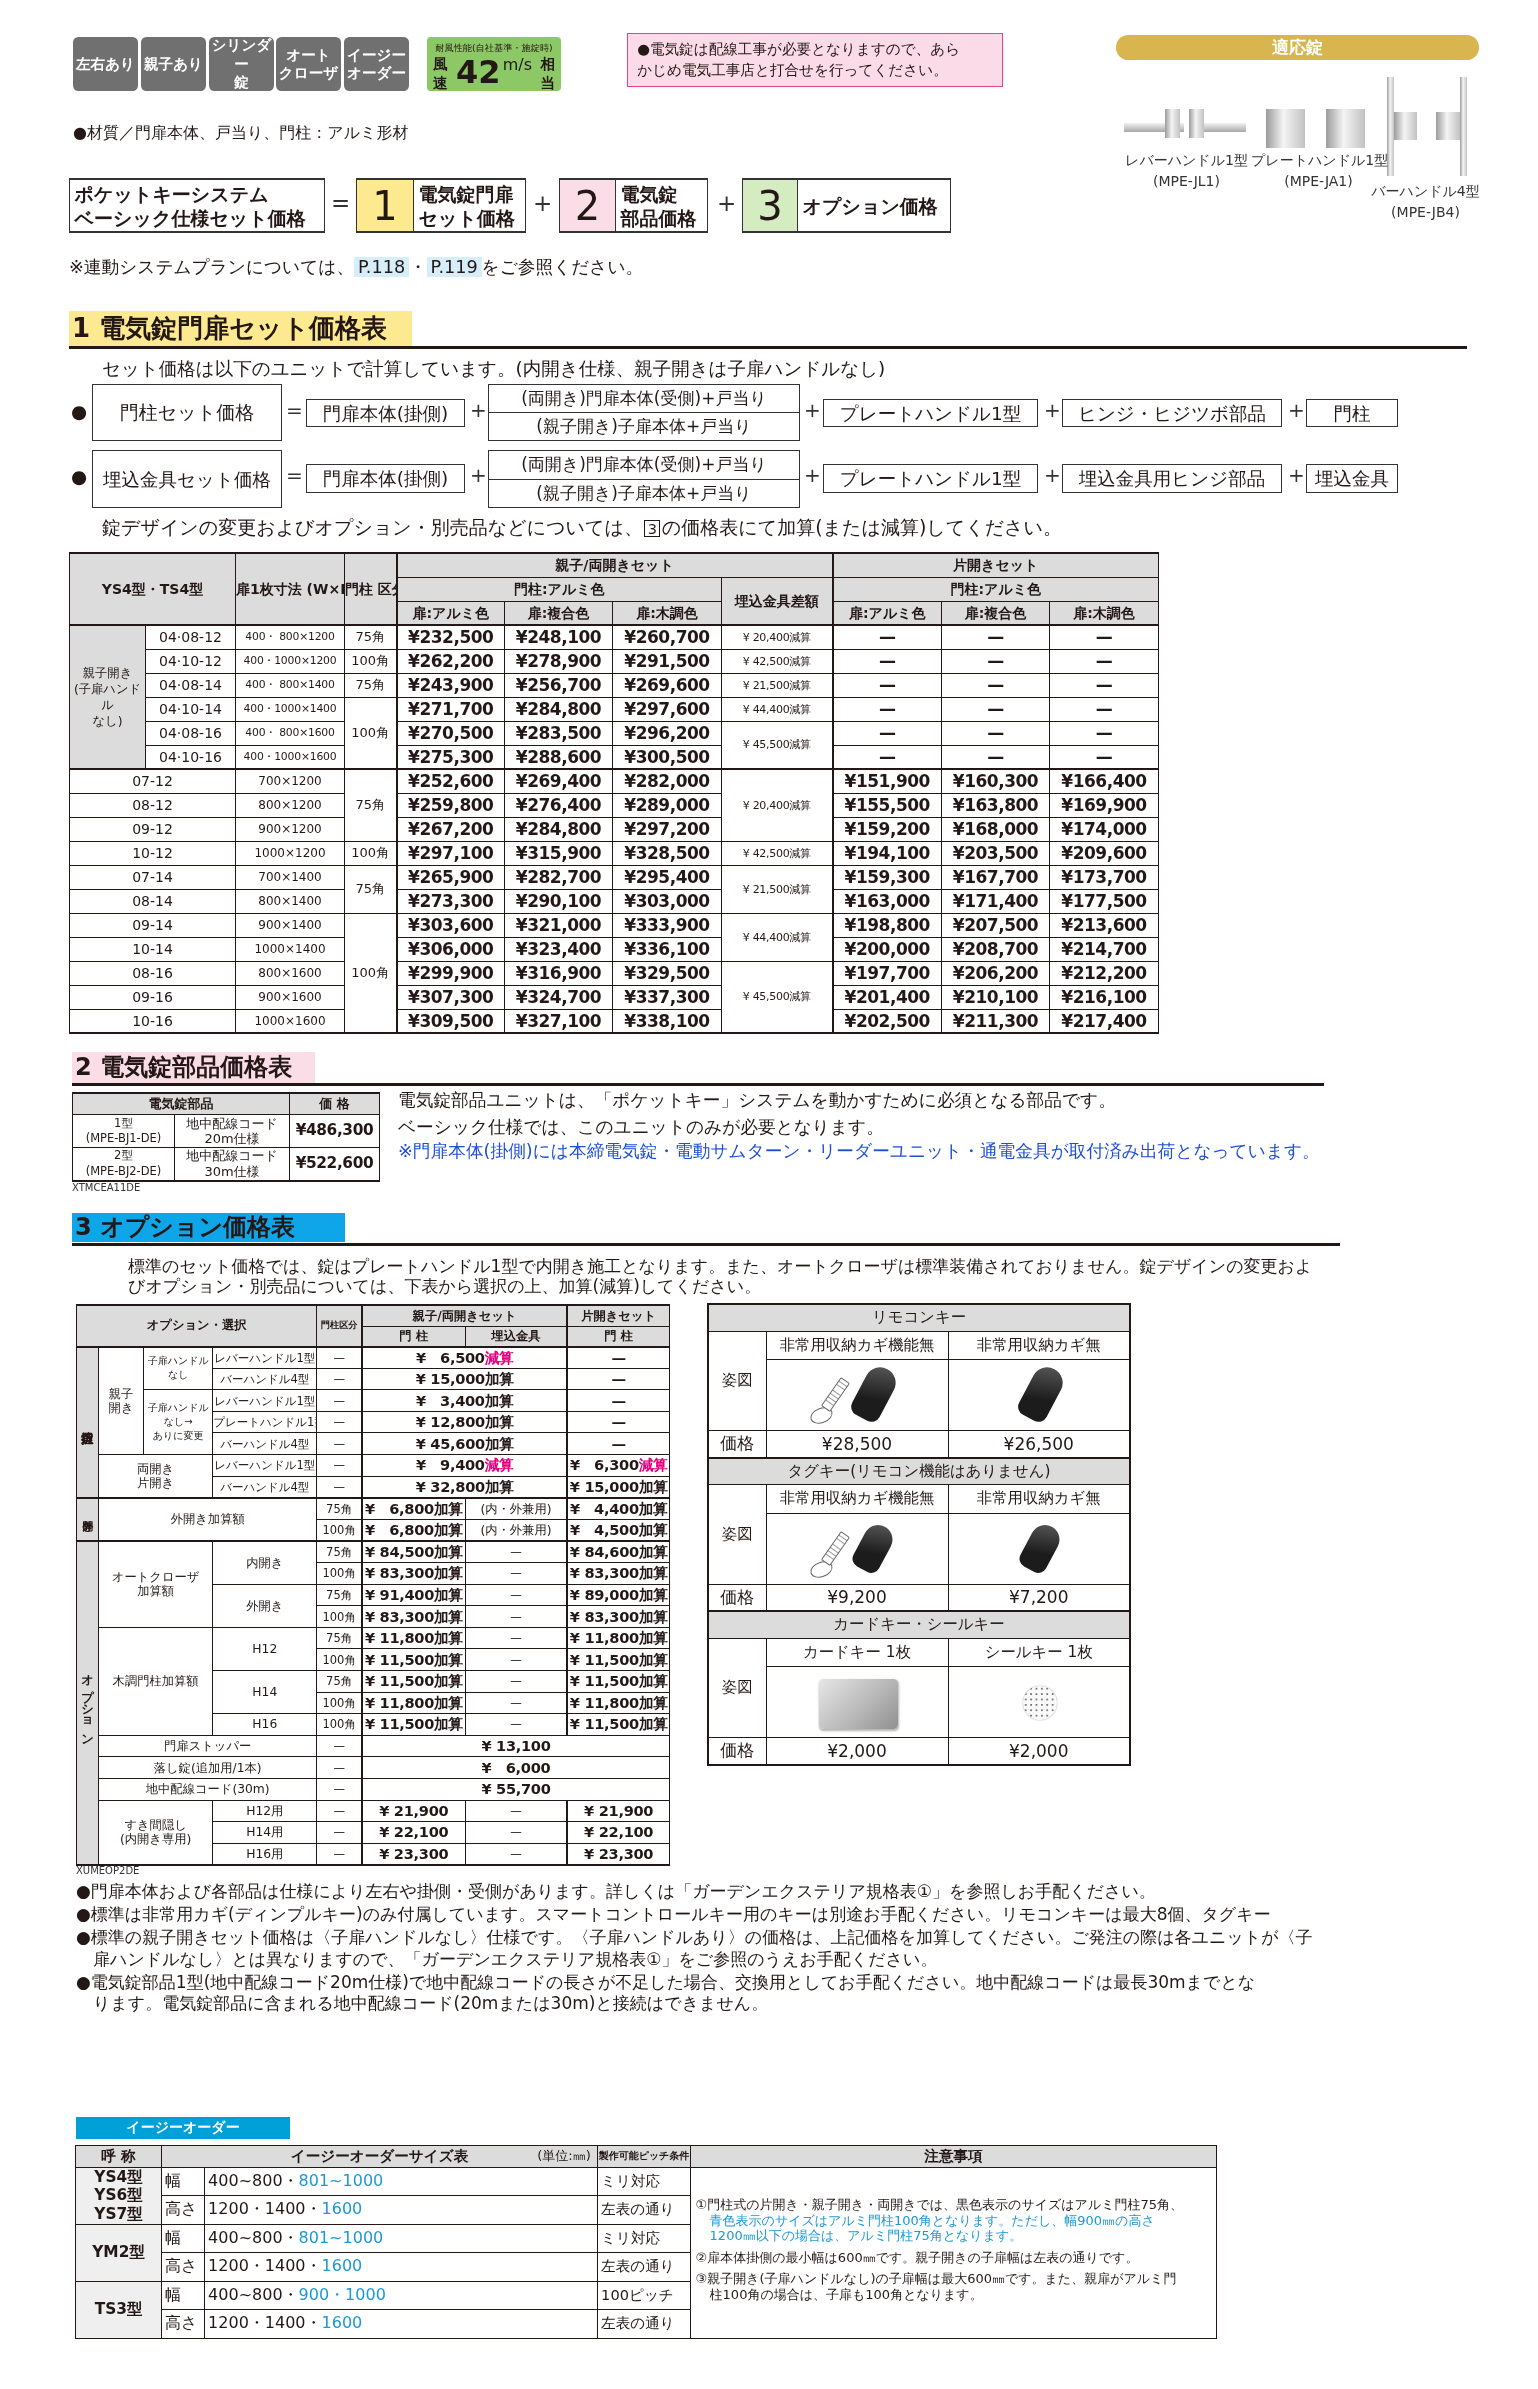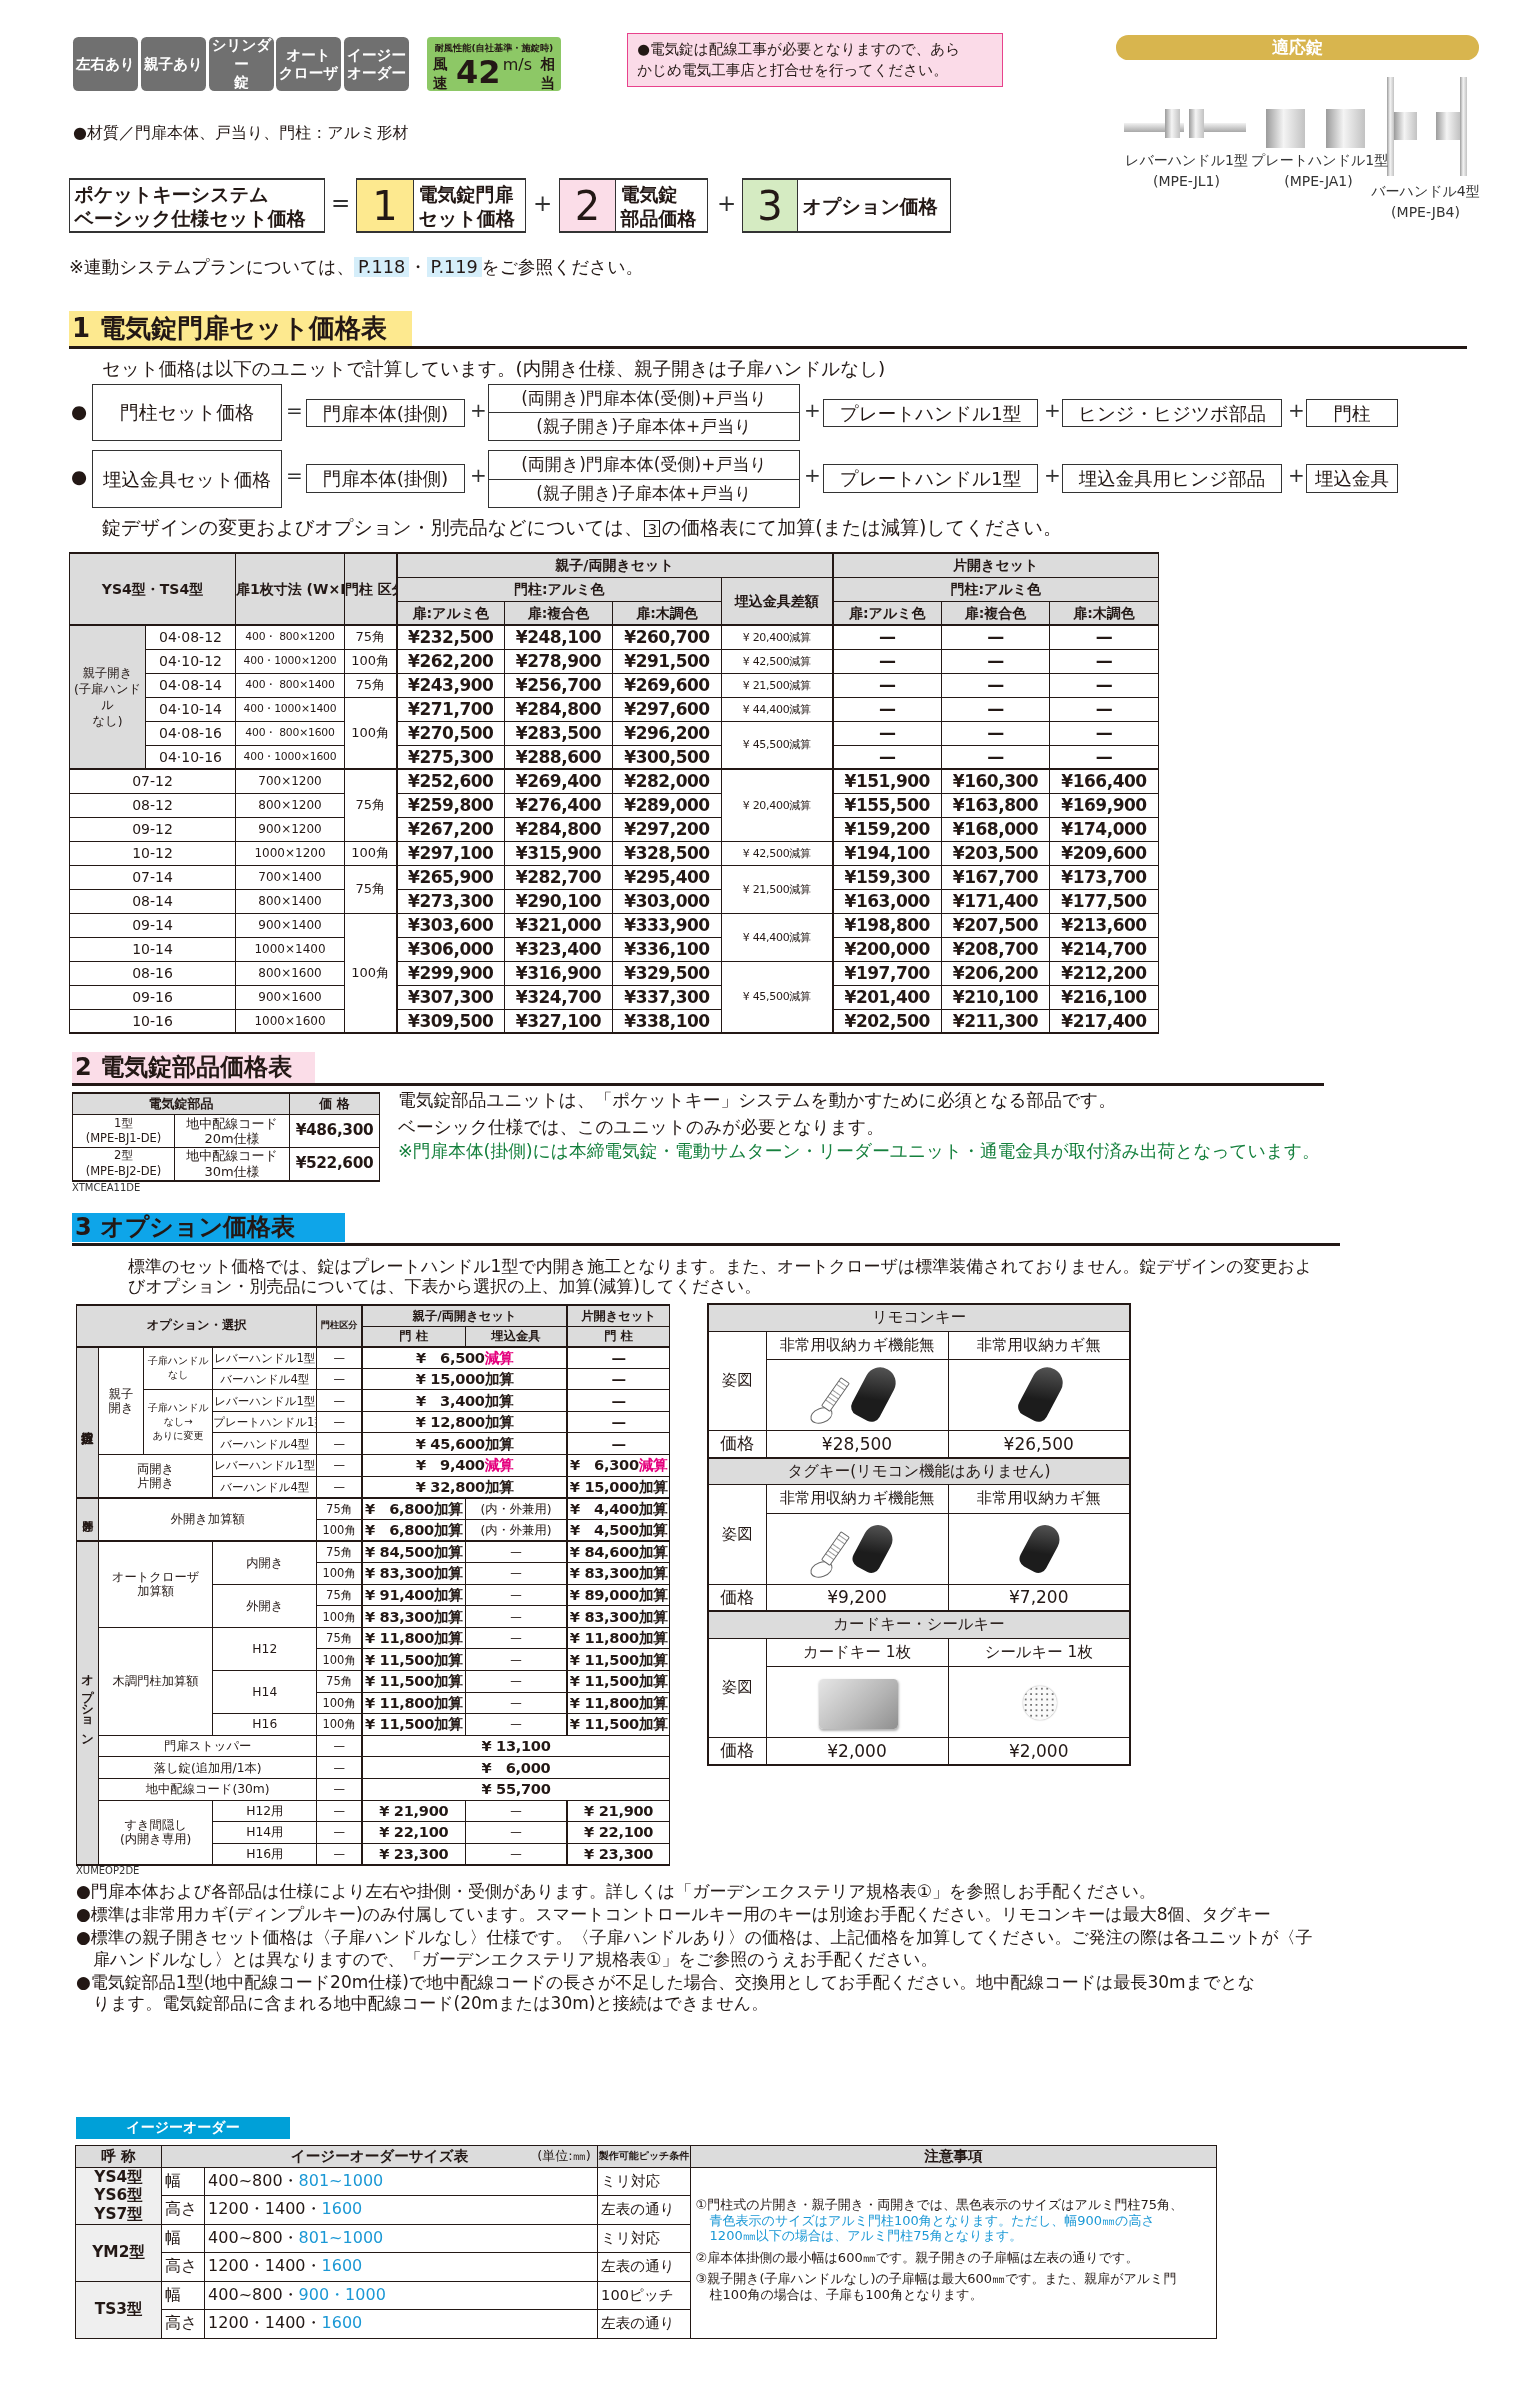--- a/index.html
+++ b/index.html
@@ -4,21 +4,21 @@
 <style>
 *{box-sizing:border-box}
 html,body{margin:0;padding:0}
 body{width:1538px;height:2389px;position:relative;overflow:hidden;background:#fff;font-family:"DejaVu Sans",sans-serif;color:#231815}
 .a{position:absolute}
 .pl{white-space:pre-line}
 .nw{white-space:nowrap}
 
 .badge{position:absolute;top:37px;width:65px;height:54px;background:#707070;border-radius:5.4px;color:#fff;font-size:14.6px;font-weight:bold;line-height:18.5px;display:flex;align-items:center;justify-content:center;text-align:center;white-space:pre-line}
 .wind{position:absolute;left:427px;top:37px;width:134px;height:54px;background:#8dc866;border-radius:3.8px;text-align:center;color:#231815}
-.wind .t{font-size:9.2px;font-weight:bold;margin-top:4.6px;white-space:nowrap}
+.wind .t{font-size:9.2px;font-weight:normal;margin-top:4.6px;white-space:nowrap}
 .wind .m{display:flex;align-items:flex-start;justify-content:center;gap:2.3px;margin-top:0}
 .wind .m .s{font-size:14.6px;font-weight:bold}
 .wind .m .v{font-size:32px;font-weight:bold;line-height:34px}
 .wind .m .u{font-size:16px}
 .notice{position:absolute;left:627px;top:33px;width:376px;height:54px;background:#fbdbe8;border:1.5px solid #e8428c;padding:3.8px 6.2px 0 9.2px;font-size:14.6px;line-height:21.6px;white-space:pre-line}
 .pill{position:absolute;left:1116px;top:35px;width:363px;height:25px;background:#d8b54e;border-radius:12.3px;color:#fff;font-size:17px;font-weight:bold;text-align:center;line-height:25px}
 .metal{position:absolute;background:linear-gradient(90deg,#9b9b9b,#f4f4f4 45%,#c2c2c2)}
 .metalh{position:absolute;background:linear-gradient(180deg,#f2f2f2,#a8a8a8)}
 .lk{position:absolute;font-size:14px;color:#333;text-align:center;white-space:nowrap}
 
@@ -55,21 +55,21 @@
 .t1 .e{font-size:11px;font-weight:normal;letter-spacing:-0.3px}
 
 .s2t{position:absolute;left:72px;top:1092px;width:307px;border-collapse:collapse;table-layout:fixed;border:1.5px solid #231815;border-top-width:2.3px;border-bottom-width:2.3px}
 .s2t th,.s2t td{border:0.8px solid #231815;padding:0;text-align:center;vertical-align:middle;white-space:pre-line;overflow:hidden}
 .s2t th{background:#dcdcdc;font-size:13px;font-weight:bold;height:21.6px}
 .s2t td{height:33px;font-size:11.5px;line-height:15.4px}
 .s2t td.sp{font-size:13px}
 .s2t td.pr{font-size:15.4px;font-weight:bold;letter-spacing:-0.4px}
 .code{position:absolute;font-size:10px;color:#333;white-space:nowrap}
 .desc{position:absolute;left:398px;font-size:17.7px;white-space:nowrap}
-.mag{color:#15803d}
+.mag{color:#1d4ed8}
 
 .ot{position:absolute;left:76px;top:1304px;width:594px;border-collapse:collapse;table-layout:fixed;border:1.5px solid #231815;border-top-width:2.3px;border-bottom-width:2.3px}
 .ot th,.ot td{border:0.8px solid #231815;padding:0;text-align:center;vertical-align:middle;overflow:hidden;white-space:nowrap}
 .ot th{background:#dcdcdc;font-size:12.3px;font-weight:bold}
 .ot tr.r{height:21.6px}
 .ot td{font-size:11.5px;line-height:14px}
 .ot .pl{white-space:pre-line}
 .ot .bl{border-left:2.3px solid #231815}
 .ot tr.tt td{border-top:2.3px solid #231815}
 .ot tr.mt td{border-top:1.5px solid #231815}

